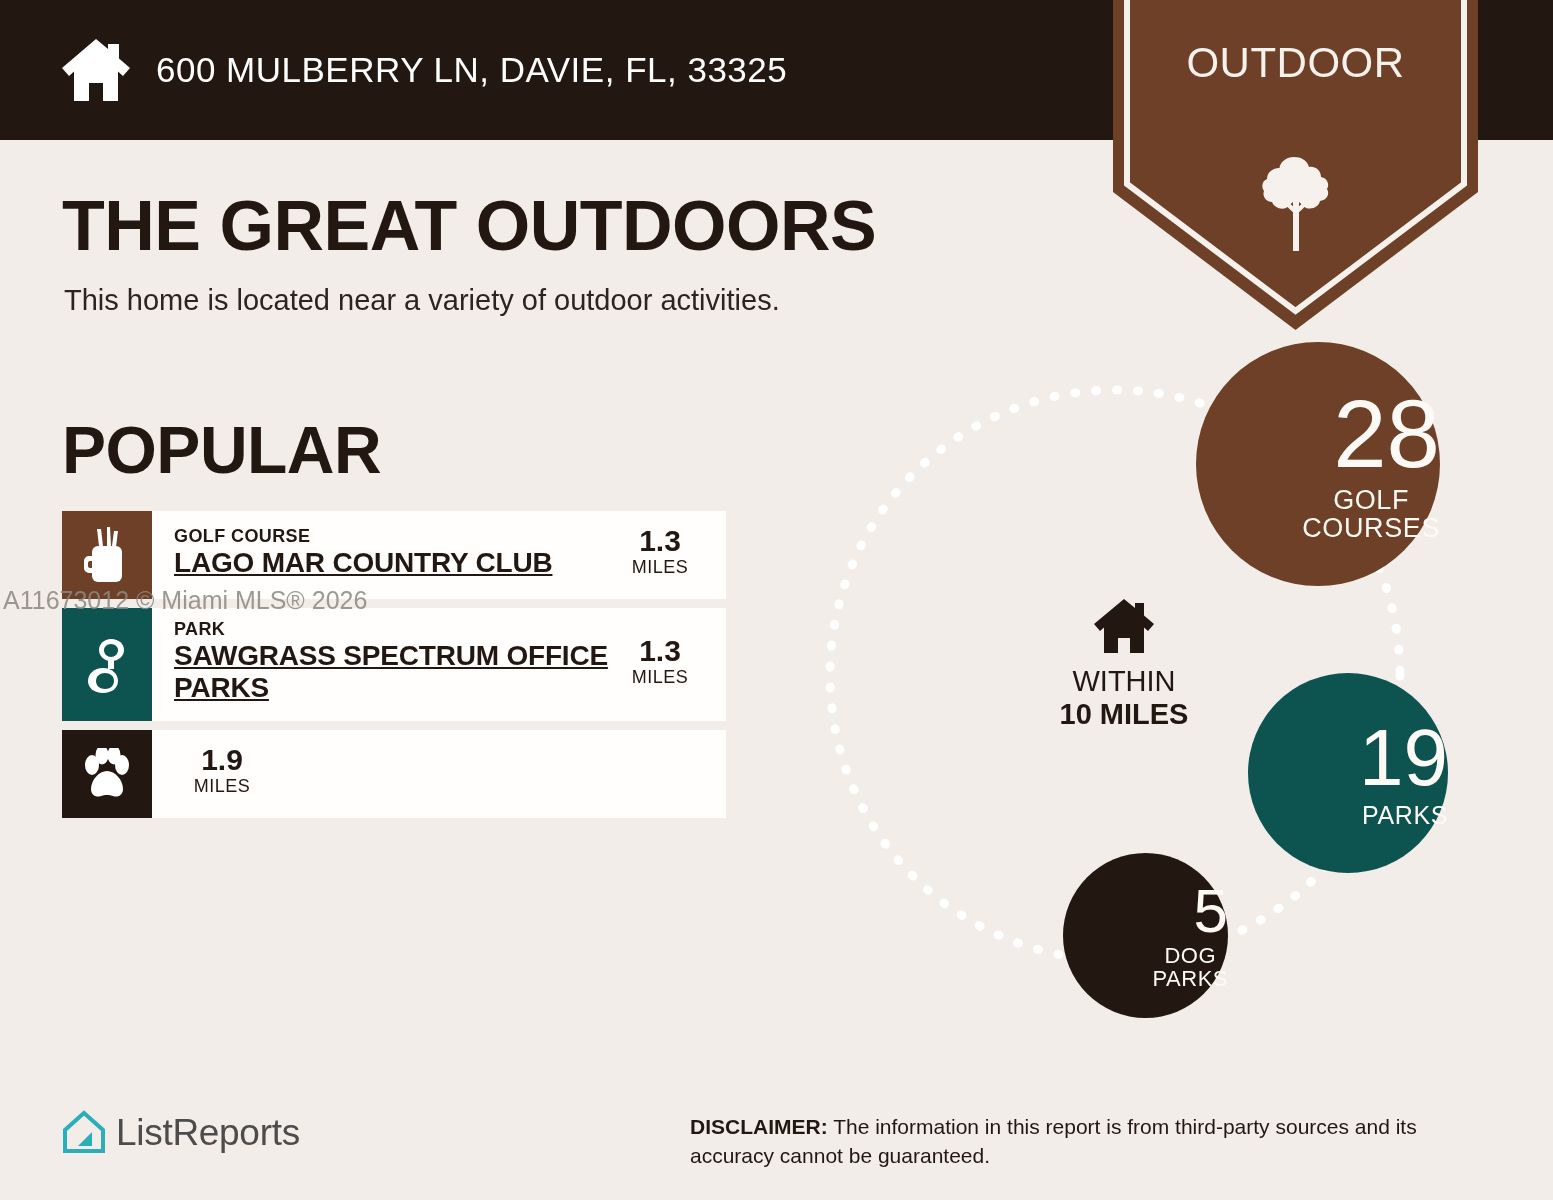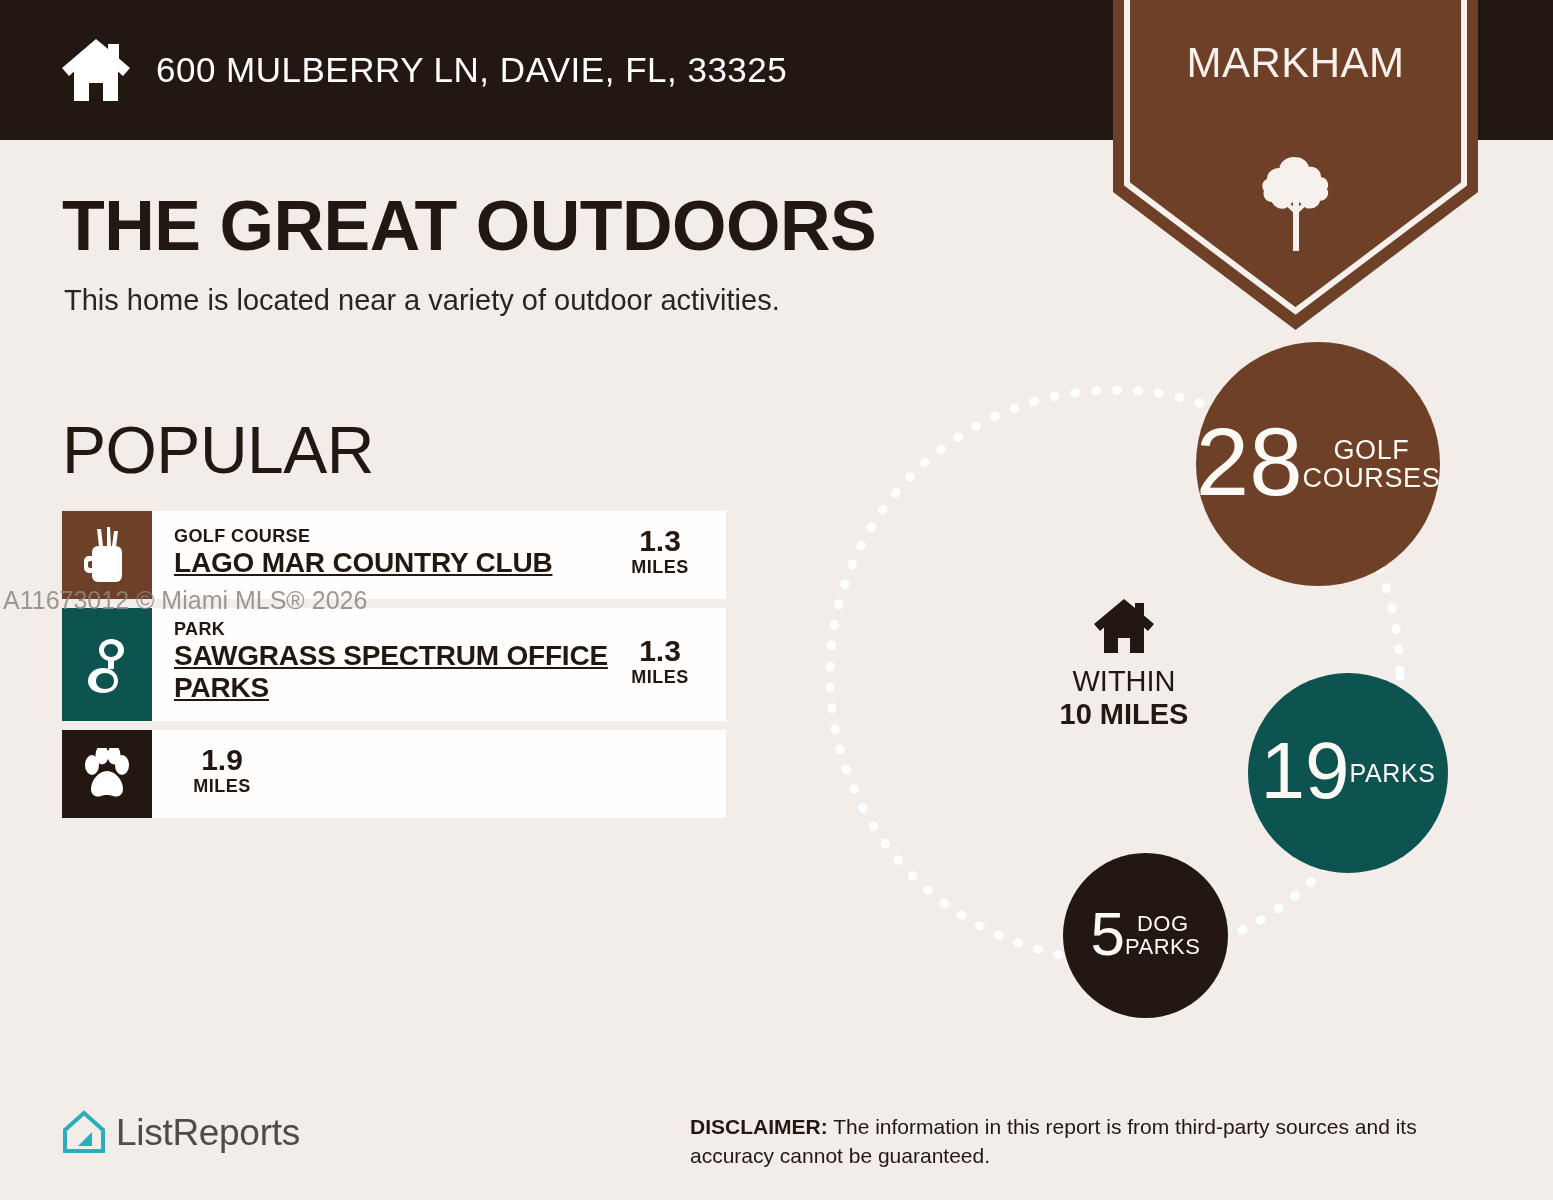--- a/index.html
+++ b/index.html
@@ -39,21 +39,21 @@
     position:absolute;left:62px;top:186px;
     font-size:70px;font-weight:bold;letter-spacing:-0.5px;
     color:#231711;white-space:nowrap;
   }
   .subtitle{
     position:absolute;left:64px;top:284px;
     font-size:29px;font-weight:400;color:#2d2420;white-space:nowrap;
   }
   .popular{
     position:absolute;left:62px;top:412px;
-    font-size:66px;font-weight:normal;letter-spacing:-0.5px;color:#231711;
+    font-size:66px;font-weight:bold;letter-spacing:-0.5px;color:#231711;
   }
   
   .list{position:absolute;left:62px;top:511px;width:664px;}
   .row{
     display:flex;align-items:stretch;background:#fffefd;
     margin-bottom:9px;min-height:88px;
   }
   .row-icon{
     width:90px;flex:0 0 90px;display:flex;align-items:center;justify-content:center;
   }
@@ -68,33 +68,33 @@
   }
   .row-name{
     font-size:28px;font-weight:bold;letter-spacing:-0.2px;color:#231711;
     line-height:32px;
     text-decoration:underline;
   }
   .row-dist{
     flex:0 0 96px;text-align:center;padding-right:12px;
   }
   .row-dist-num{font-size:30px;font-weight:bold;line-height:32px;color:#231711;}
-  .row-dist-unit{font-size:18px;font-weight:bold;letter-spacing:.5px;color:#231711;}
+  .row-dist-unit{font-size:18px;font-weight:normal;letter-spacing:.5px;color:#231711;}
   
   .watermark{
     position:absolute;left:3px;top:586px;
     font-size:25px;color:#8e8781;opacity:.85;white-space:nowrap;
     z-index:20;
   }
   
   .diagram{position:absolute;left:800px;top:350px;width:753px;height:700px;}
   .dotted-circle{position:absolute;left:0;top:0;}
   .bubble{
     position:absolute;border-radius:50%;
-    display:flex;flex-direction:row;align-items:center;justify-content:center;
+    display:flex;flex-direction:column;align-items:flex-end;justify-content:center;
     color:#fdfaf6;text-align:center;
   }
   .bubble .num{font-weight:400;line-height:1;}
   .bubble .lbl{font-weight:400;line-height:1.04;}
   #bub-golf{left:396px;top:-8px;width:244px;height:244px;background:#6d4027;}
   #bub-golf .num{font-size:96px;margin-bottom:4px;}
   #bub-golf .lbl{font-size:27px;letter-spacing:.6px;}
   #bub-parks{left:448px;top:323px;width:200px;height:200px;background:#0d5350;}
   #bub-parks .num{font-size:80px;margin-bottom:4px;}
   #bub-parks .lbl{font-size:25px;letter-spacing:.6px;}
@@ -128,21 +128,21 @@
   </svg>
   <div class="header-address">600 MULBERRY LN, DAVIE, FL, 33325</div>
 </div>
 
 <div class="badge">
   <svg width="365" height="330" viewBox="0 0 365 330">
     <path fill="#6d4027" d="M0 0 H365 V192 L182.5 330 L0 192 Z"></path>
     <path fill="none" stroke="#f6f1ec" stroke-width="6" d="M14 0 V184 L182.5 311 L351 184 V0"></path>
   </svg>
   <div class="badge-text">
-    <div>MARKHAM</div>
+    <div>OUTDOOR</div>
   </div>
   <svg style="position:absolute;left:148px;top:155px;" width="70" height="98" viewBox="0 0 70 98">
     <path fill="#f6f1ec" d="M33 2 C24 2 19 8 18.5 13 C11 13 6 18 6 24 C1 26 0 32 3 36 C1 41 5 47 11 47 C13 52 19 55 25 53 L32 47 L32 96 L38 96 L38 47 L45 53 C52 55 58 51 59 46 C66 45 69 39 66 34 C69 29 66 23 60 22 C60 15 54 11 48 12 C46 5 40 2 33 2 Z"></path>
     <path fill="#f6f1ec" d="M35 60 L22 48 L25 45 L35 54 L45 45 L48 48 Z"></path>
   </svg>
 </div>
 
 <div class="title">THE GREAT OUTDOORS</div>
 <div class="subtitle">This home is located near a variety of outdoor activities.</div>
 <div class="popular">POPULAR</div>

